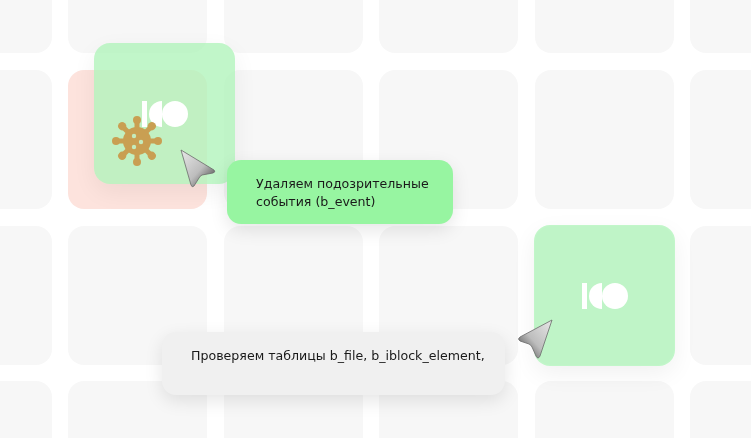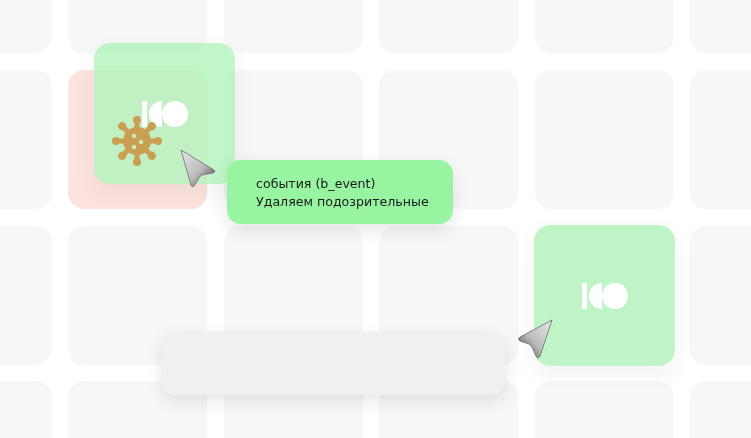--- a/index.html
+++ b/index.html
@@ -94,25 +94,26 @@
 
 <div class="card" style="left:534px; top:225px;">
   <svg class="logo" width="46" height="26" viewBox="0 0 46 26">
     <rect x="0" y="0" width="5" height="26" fill="#ffffff"></rect>
     <path d="M20 0 A13 13 0 0 0 20 26 Z" fill="#ffffff"></path>
     <circle cx="33" cy="13" r="13" fill="#ffffff"></circle>
   </svg>
 </div>
 
 <div class="tooltip green" style="left:227px; top:160px; width:226px; height:64px; padding:15px 0 0 29px;">
+  <span class="line">Удаляем подозрительные</span>
   <span class="line">события (b_event)</span>
-  <span class="line">Удаляем подозрительные</span>
 </div>
 
 <div class="tooltip grey" style="left:162px; top:332px; width:343px; height:63px; padding:15px 0 0 29px;">
+  <span class="line">Проверяем таблицы b_file, b_iblock_element,</span>
 </div>
 
 <svg class="cursor" style="left:176px; top:145px;" width="44" height="46" viewBox="0 0 44 46">
   <defs>
     <linearGradient id="cg1" x1="0" y1="0" x2="1" y2="1">
       <stop offset="0" stop-color="#e8e8e8"></stop>
       <stop offset="0.55" stop-color="#bdbdbd"></stop>
       <stop offset="1" stop-color="#3a3a3a"></stop>
     </linearGradient>
   </defs>

